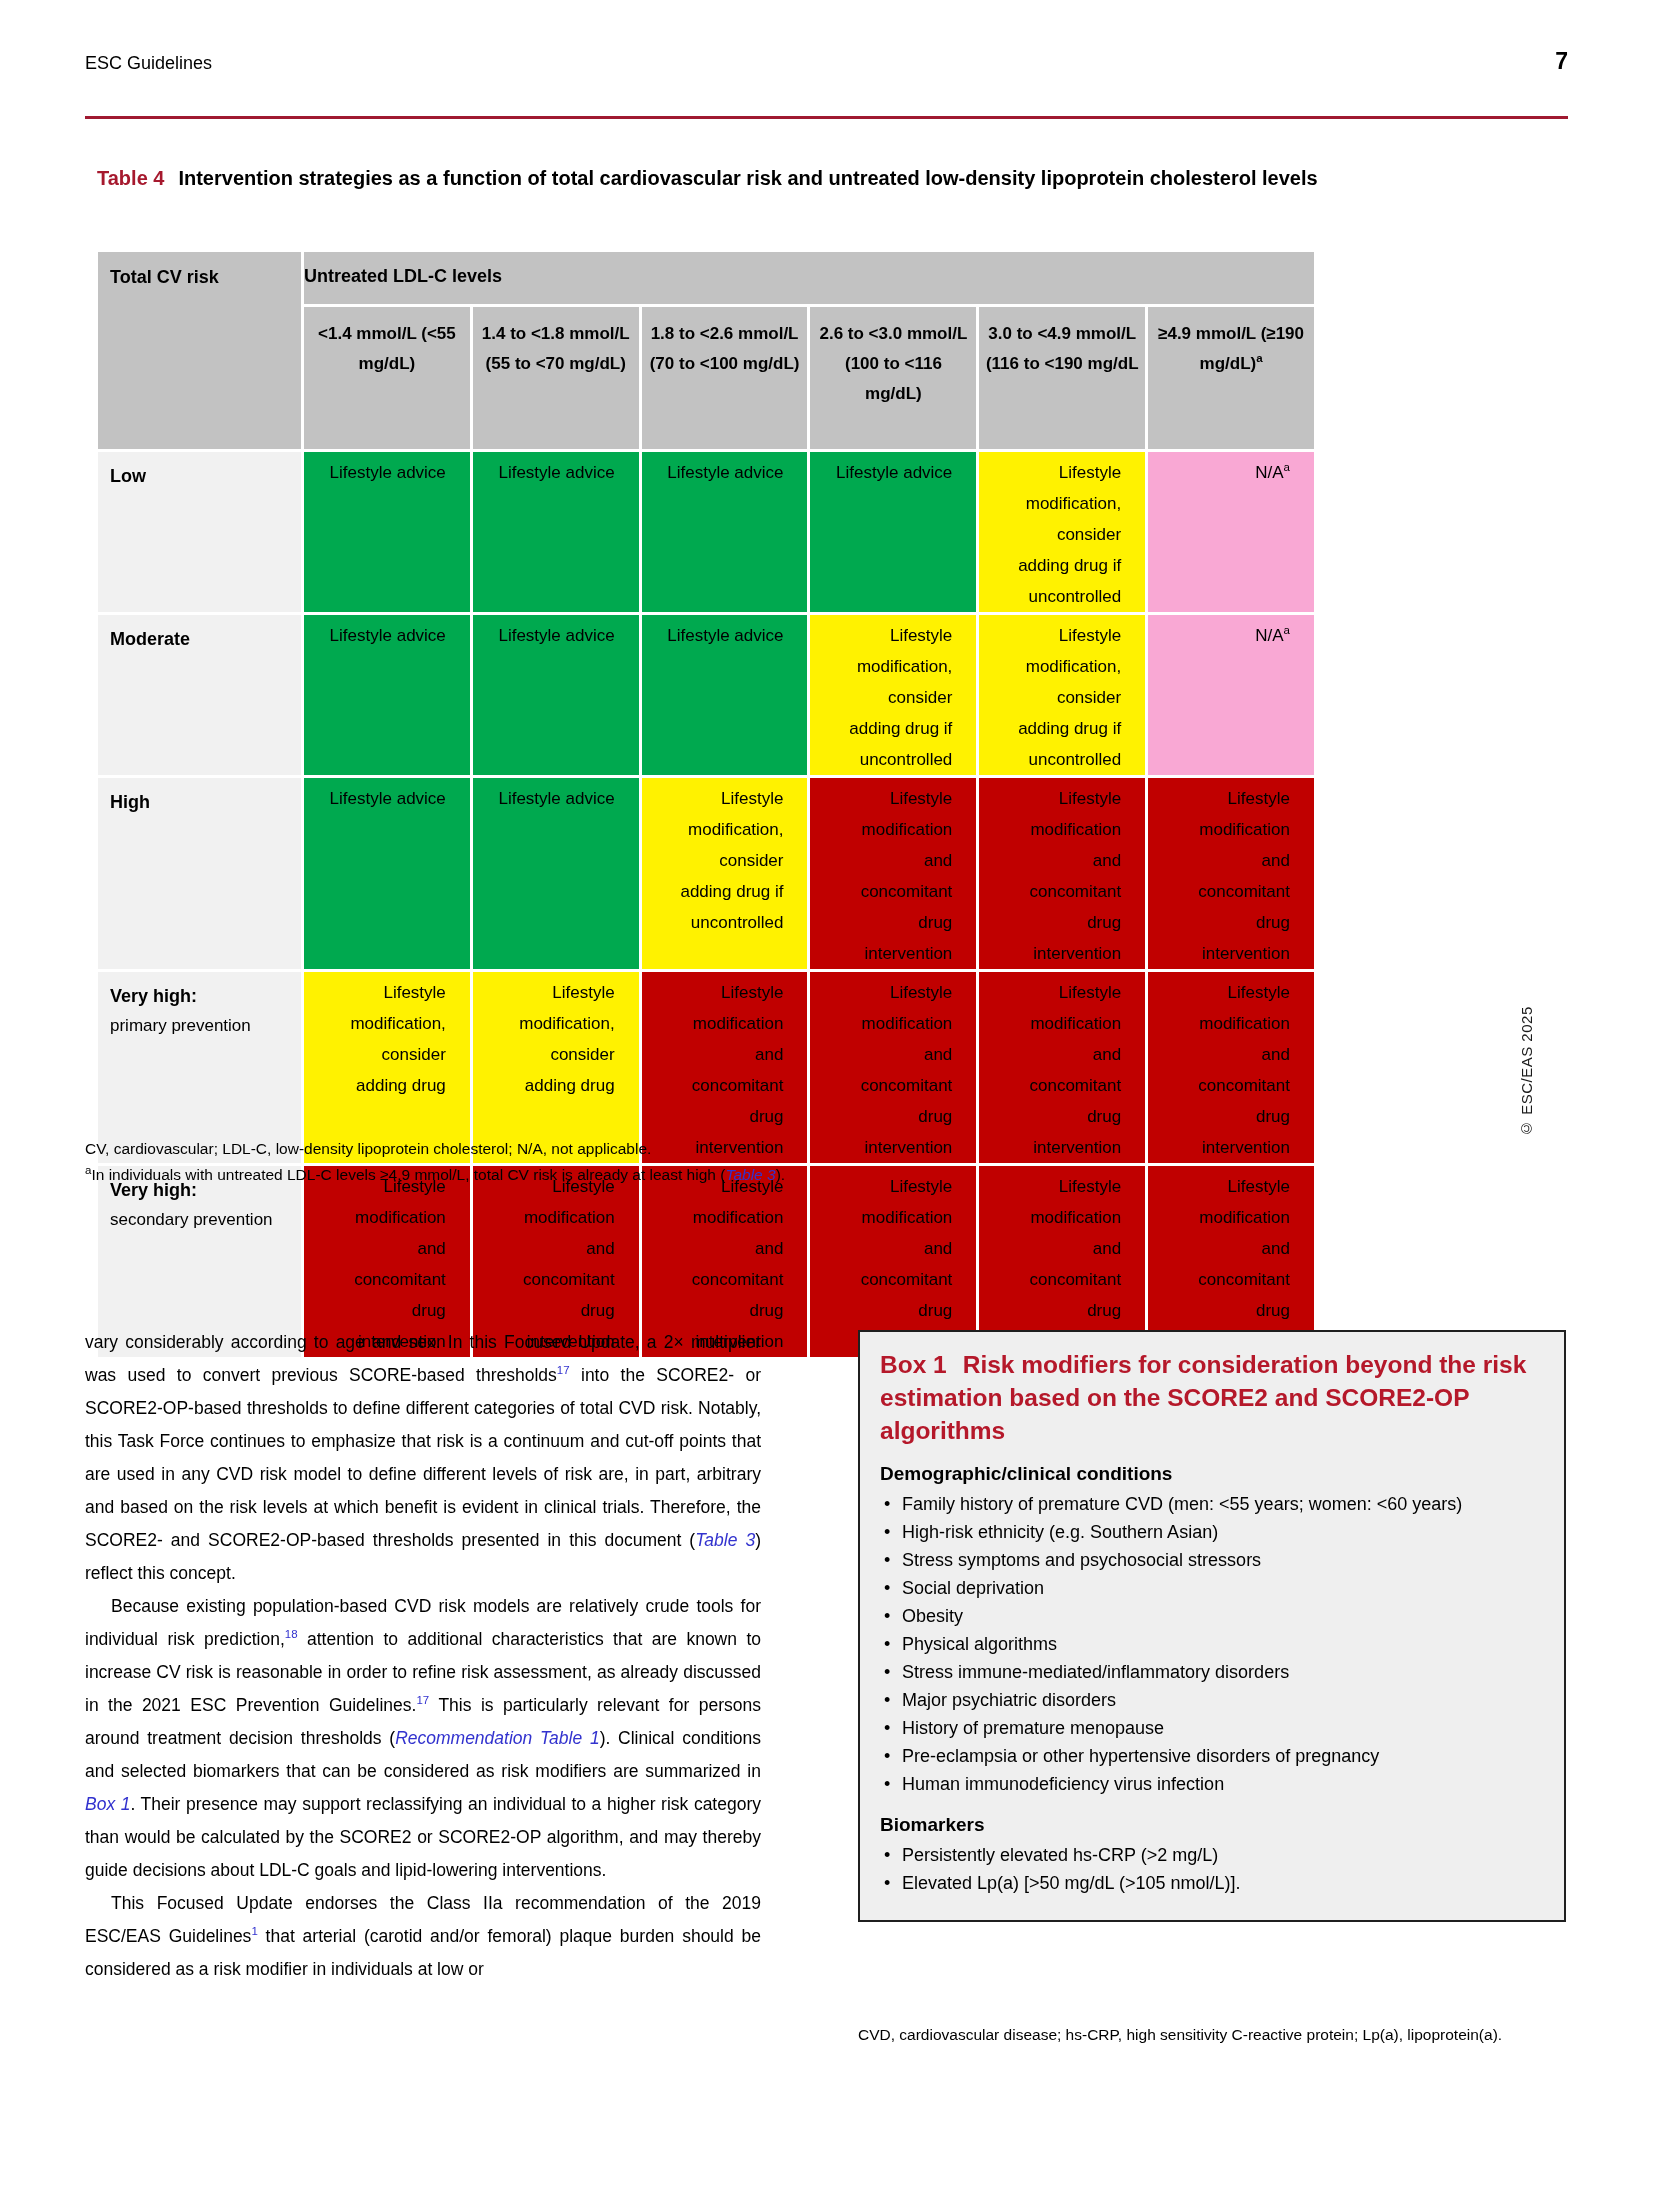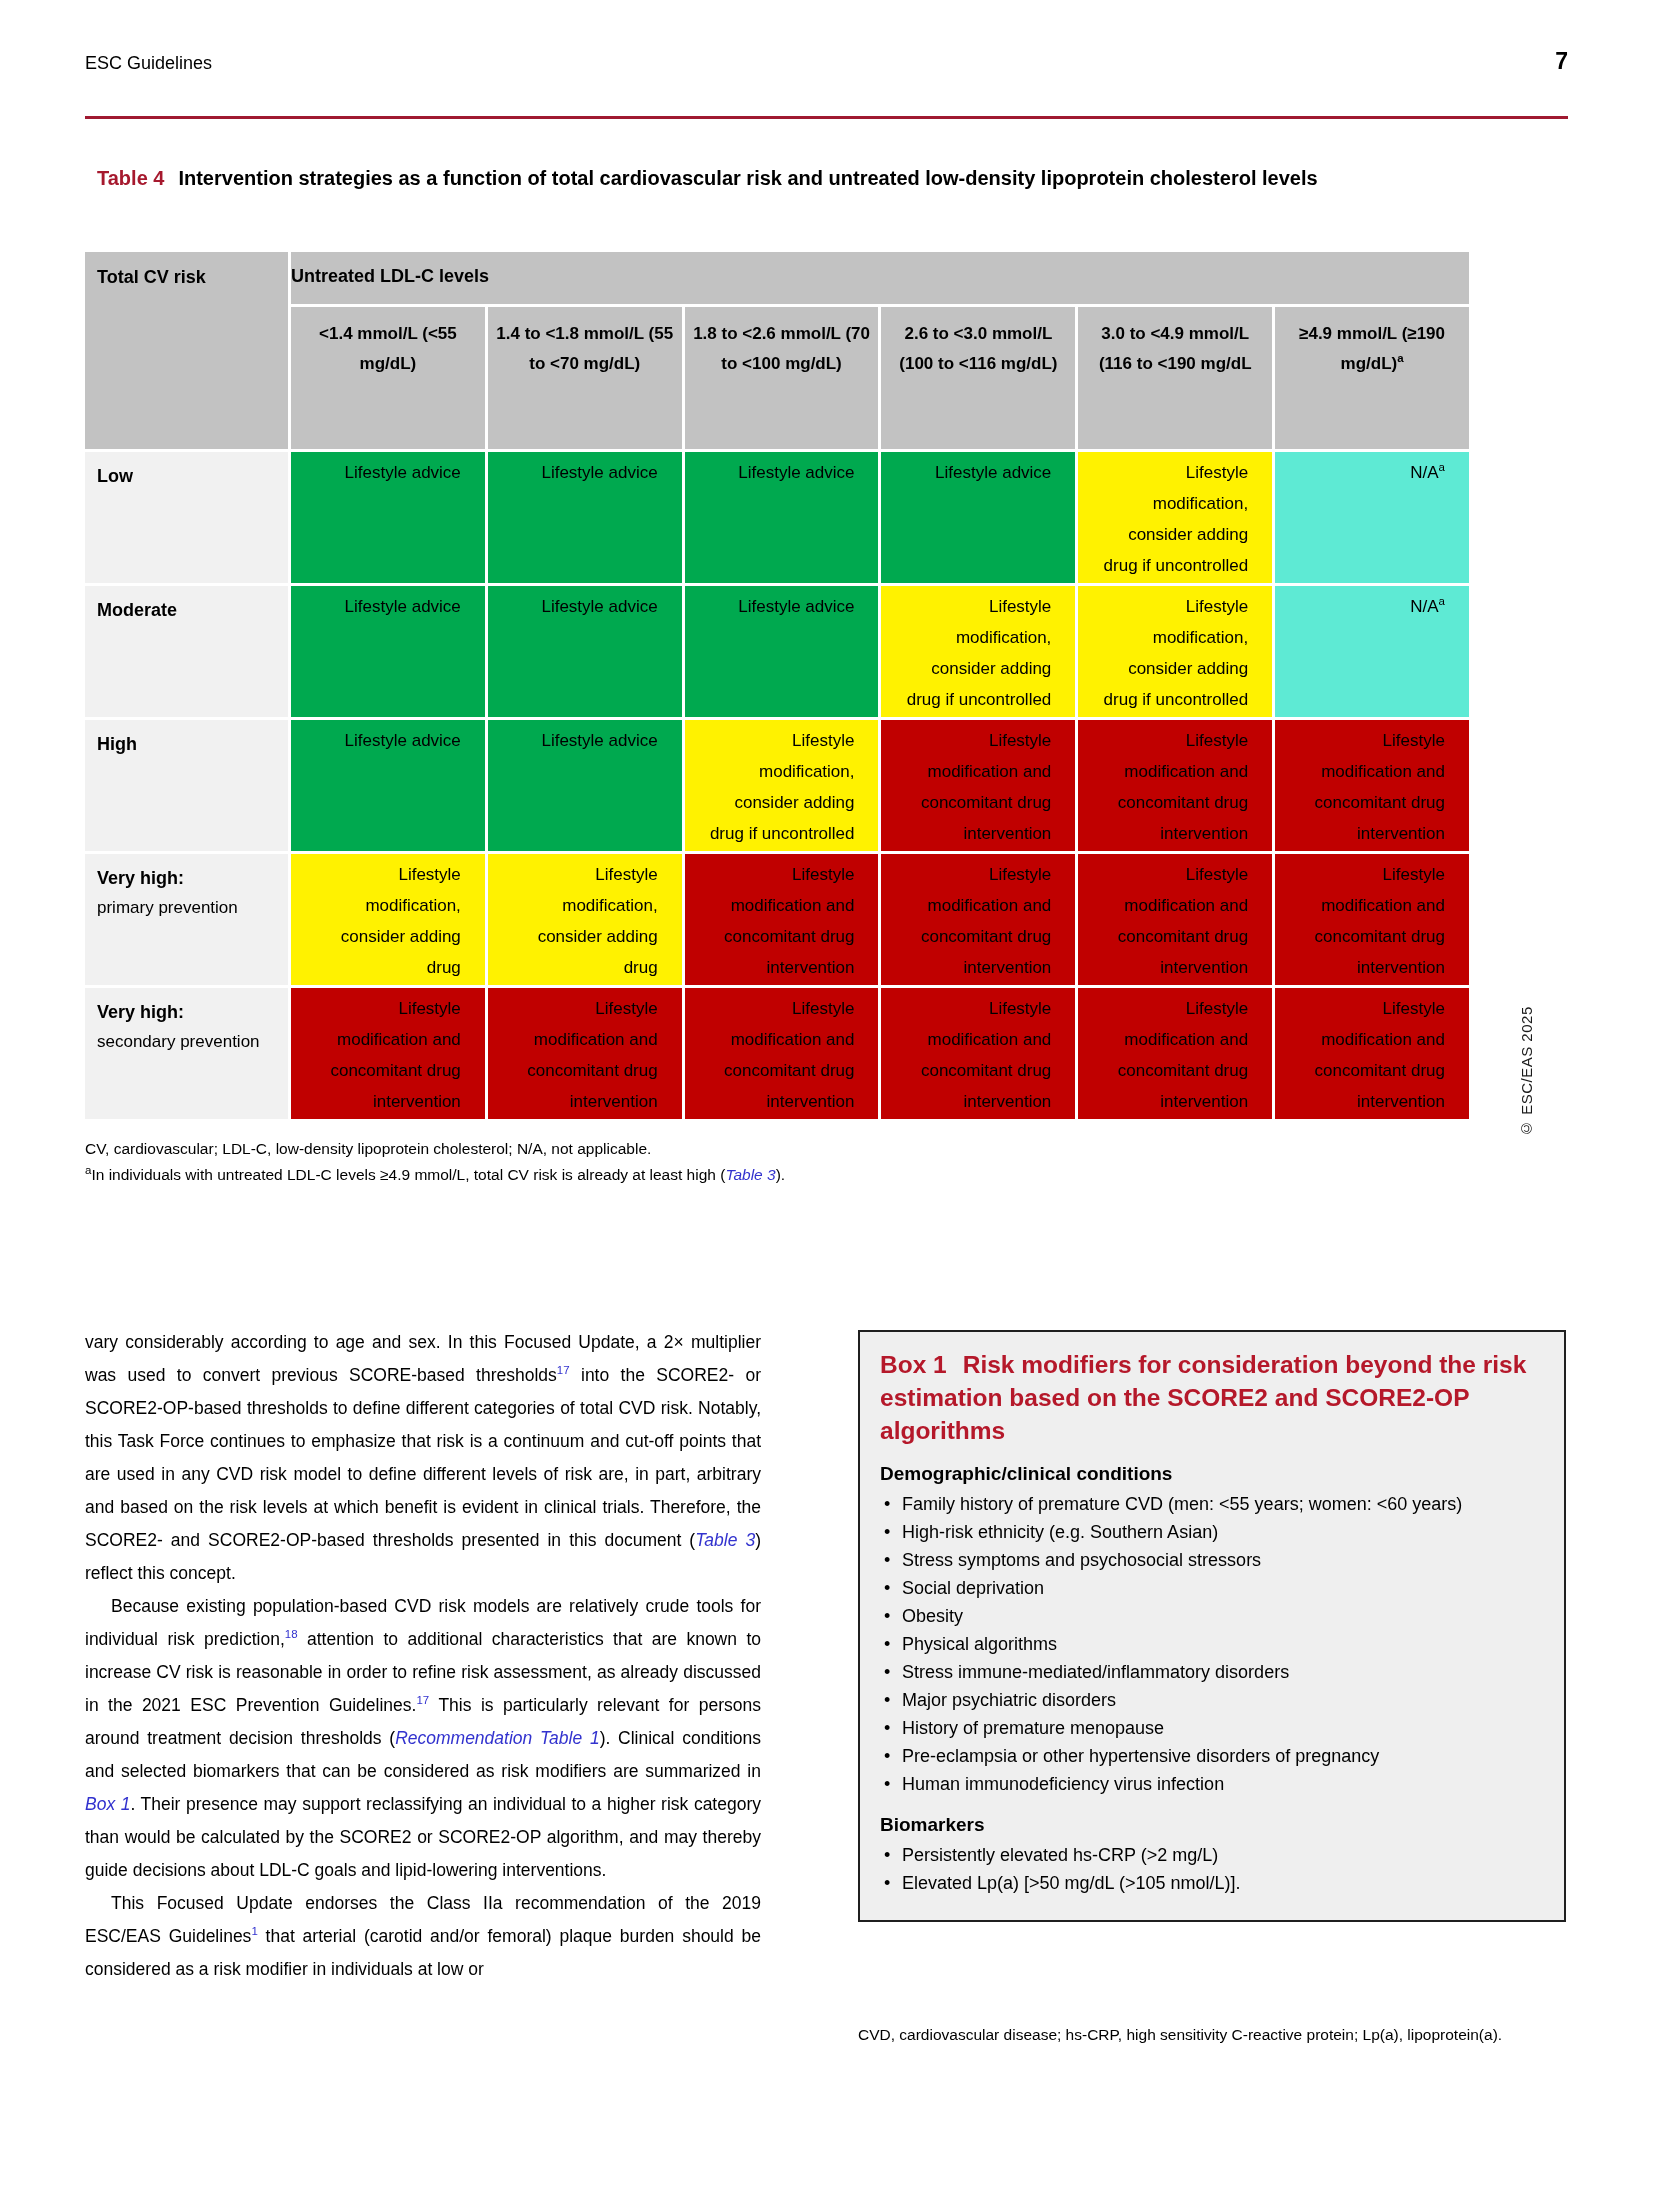--- a/index.html
+++ b/index.html
@@ -11,35 +11,35 @@
   .abs{position:absolute;}
   
   .runhead{left:85px;top:48px;width:1483px;display:flex;justify-content:space-between;align-items:baseline;}
   .runhead .journal{font-size:18px;}
   .runhead .pagenum{font-size:23px;font-weight:bold;}
   .redrule{left:85px;top:116px;width:1483px;height:3px;background:#A01931;}
   
   .t4title{left:97px;top:163px;width:1420px;font-size:20px;font-weight:bold;line-height:31px;}
   .t4title .tlabel{color:#A6192E;margin-right:14px;}
   
-  .t4{left:85px;top:252px;width:1384px;}
+  .t4{left:98px;top:252px;width:1216px;}
   .tgrid{display:grid;grid-template-columns:203px repeat(6,1fr);gap:3px;}
   .thead{grid-template-rows:52px 142px;}
   .tcell{box-sizing:border-box;}
   .corner{grid-row:1/3;grid-column:1;background:#C2C2C2;font-weight:bold;font-size:18px;line-height:30px;padding:10px 10px 0 12px;}
   .grouphd{grid-column:2/8;grid-row:1;background:#C2C2C2;font-weight:bold;font-size:18px;padding-top:14px;}
   .th-col{grid-row:2;background:#C2C2C2;font-weight:bold;font-size:17px;text-align:center;line-height:30px;padding:12px 6px 0;}
   .trow{margin-top:3px;min-height:131px;}
   .rowlabel{background:#F1F1F1;font-size:17px;line-height:30px;padding:9px 8px 0 12px;}
   .rowlabel .lstrong{display:block;font-weight:bold;font-size:18px;}
   .cellc{text-align:right;font-size:17px;line-height:31px;padding:5px 24px 0;}
   .c-green{background:#00A94F;}
   .c-yellow{background:#FFF200;}
   .c-red{background:#C00000;}
-  .c-na{background:#5eead4;}
+  .c-na{background:#f9a8d4;}
   
   .tfoot{left:85px;top:1136px;width:1424px;font-size:15.5px;line-height:26px;}
   
   .copyright{left:1518px;top:945px;height:192px;writing-mode:vertical-rl;transform:rotate(180deg);
     font-size:15px;color:#1a1a1a;letter-spacing:.5px;white-space:nowrap;}
   
   .leftcol{left:85px;top:1326px;width:676px;font-size:17.5px;line-height:33px;text-align:justify;}
   .leftcol p{margin:0;}
   .leftcol p.indent{text-indent:26px;}
   .sup{vertical-align:super;font-size:11.5px;line-height:0;}

